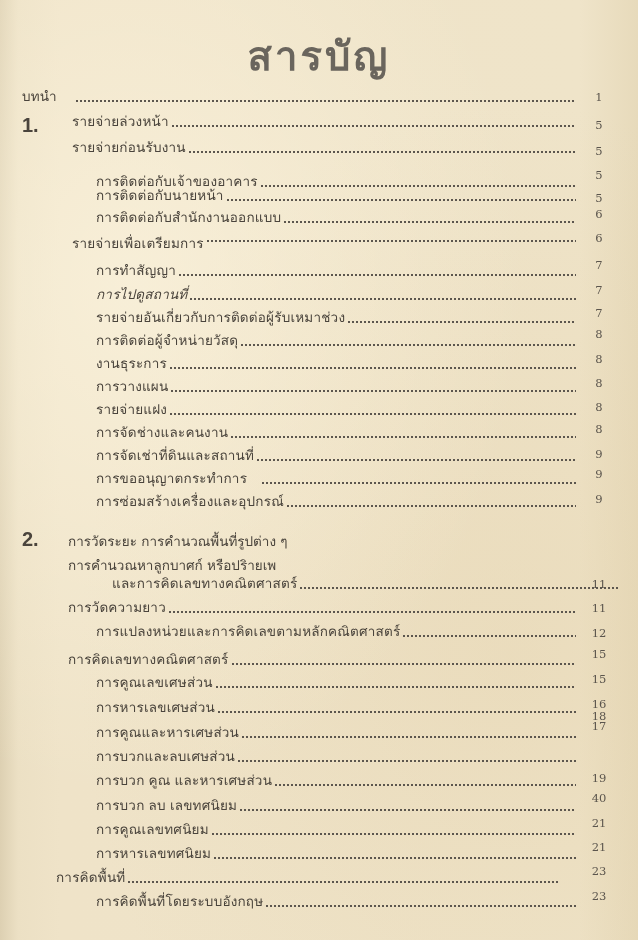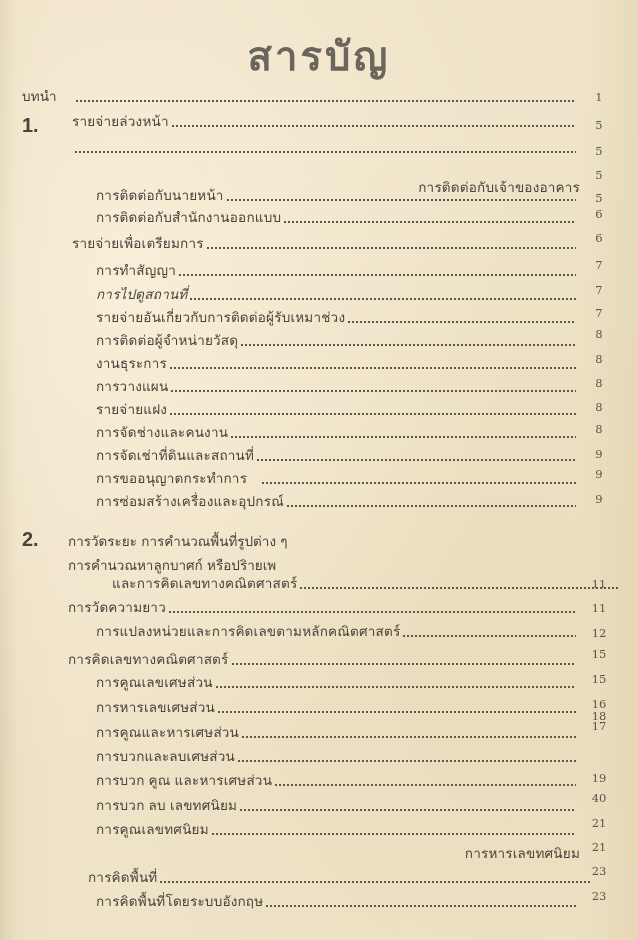--- a/index.html
+++ b/index.html
@@ -58,43 +58,44 @@
   <div class="page" style="top:90px;">1</div>
 
   <div class="chapnum" style="top:114px;">1.</div>
   <div class="row" style="left:72px; width:508px; top:110px;">
     <span class="label">รายจ่ายล่วงหน้า</span>
       <span class="dots"></span>
   </div>
   <div class="page" style="top:118px;">5</div>
 
   <div class="row" style="left:72px; width:508px; top:136px;">
+    <span class="label">รายจ่ายก่อนรับงาน</span>
       <span class="dots"></span>
   </div>
   <div class="page" style="top:144px;">5</div>
 
-  <div class="row" style="left:96px; width:484px; top:176px;flex-direction:column;">
+  <div class="row" style="left:96px; width:484px; top:170px;">
     <span class="label">การติดต่อกับเจ้าของอาคาร</span>
       <span class="dots"></span>
   </div>
   <div class="page" style="top:168px;">5</div>
 
   <div class="row" style="left:96px; width:484px; top:184px;">
     <span class="label">การติดต่อกับนายหน้า</span>
       <span class="dots"></span>
   </div>
   <div class="page" style="top:191px;">5</div>
 
   <div class="row" style="left:96px; width:484px; top:206px;">
     <span class="label">การติดต่อกับสำนักงานออกแบบ</span>
       <span class="dots"></span>
   </div>
   <div class="page" style="top:207px;">6</div>
 
-  <div class="row" style="left:72px; width:508px; top:232px;">
+  <div class="row" style="left:72px; width:508px; top:232px;align-items:center;">
     <span class="label">รายจ่ายเพื่อเตรียมการ</span>
       <span class="dots"></span>
   </div>
   <div class="page" style="top:231px;">6</div>
 
   <div class="row" style="left:96px; width:484px; top:259px;">
     <span class="label">การทำสัญญา</span>
       <span class="dots"></span>
   </div>
   <div class="page" style="top:258px;">7</div>
@@ -221,27 +222,27 @@
       <span class="dots"></span>
   </div>
   <div class="page" style="top:791px;">40</div>
 
   <div class="row" style="left:96px; width:484px; top:818px;">
     <span class="label">การคูณเลขทศนิยม</span>
       <span class="dots"></span>
   </div>
   <div class="page" style="top:816px;">21</div>
 
-  <div class="row" style="left:96px; width:484px; top:842px;flex-direction:column;">
+  <div class="row" style="left:96px; width:484px; top:842px;">
     <span class="label">การหารเลขทศนิยม</span>
       <span class="dots"></span>
   </div>
   <div class="page" style="top:840px;">21</div>
 
-  <div class="row" style="left:88px; width:508px; top:866px;justify-content:flex-end;">
+  <div class="row" style="left:56px; width:508px; top:866px;justify-content:flex-end;">
     <span class="label">การคิดพื้นที่</span>
       <span class="dots"></span>
   </div>
   <div class="page" style="top:864px;">23</div>
 
   <div class="row" style="left:96px; width:484px; top:890px;">
     <span class="label">การคิดพื้นที่โดยระบบอังกฤษ</span>
       <span class="dots"></span>
   </div>
   <div class="page" style="top:889px;">23</div>

